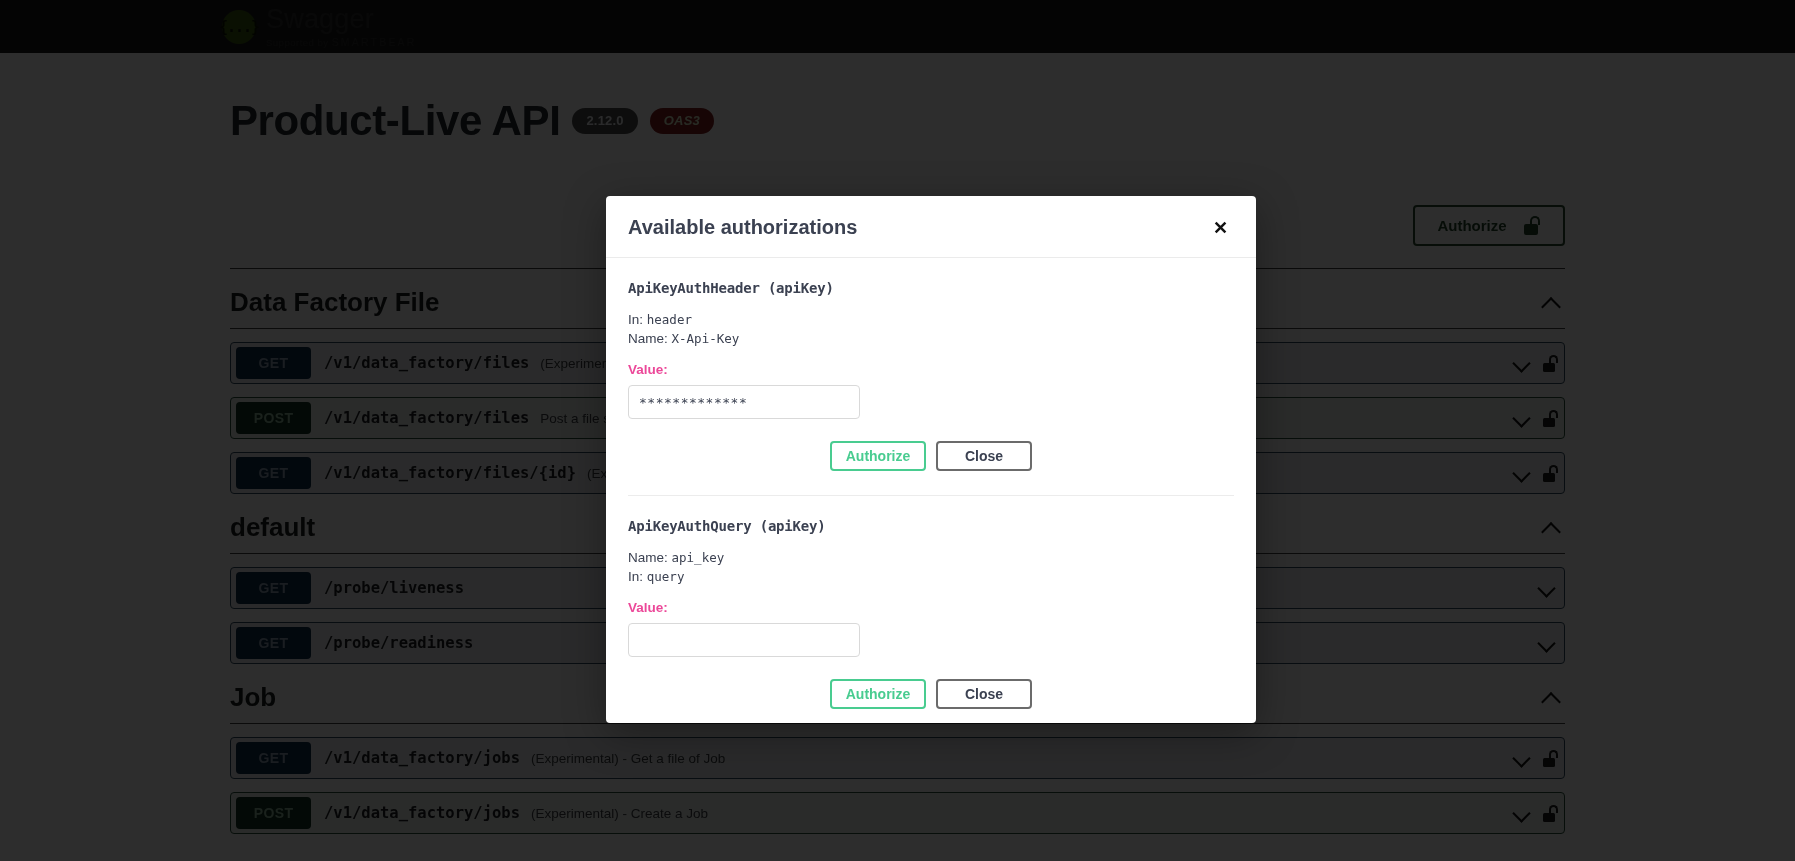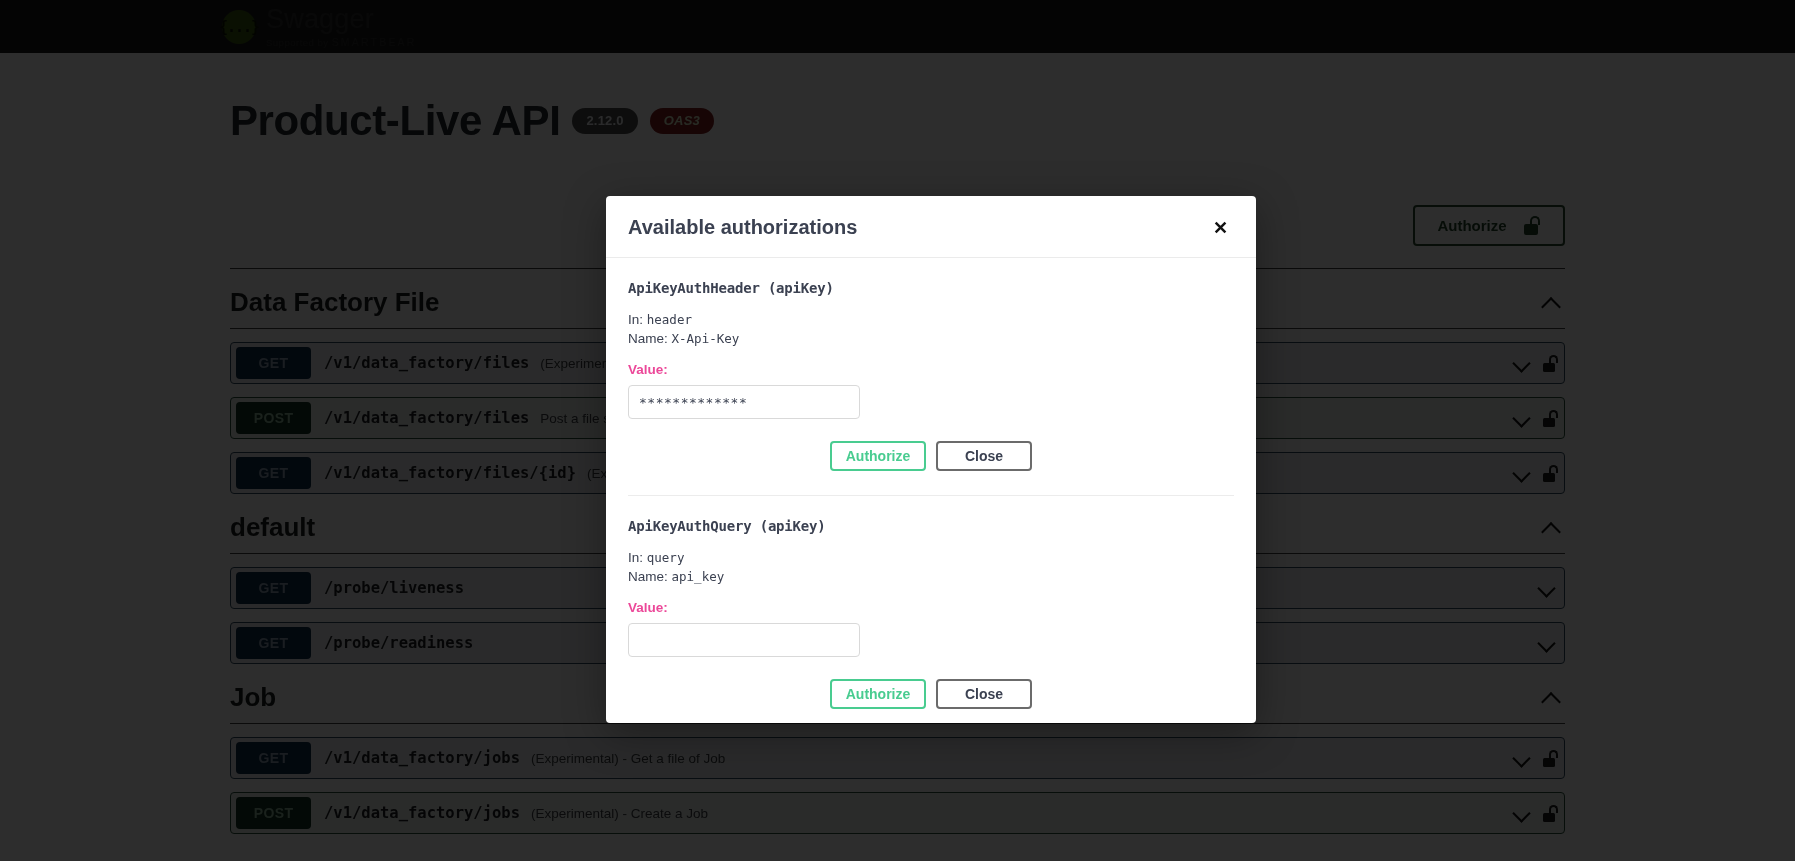--- a/index.html
+++ b/index.html
@@ -442,26 +442,26 @@
         <button class="btn btn-authorize">Authorize</button>
         <button class="btn btn-close">Close</button>
       </div>
     </div>
 
     <div class="auth-divider"></div>
 
     <div class="auth-block" style="padding-top:22px;">
       <div class="auth-name">ApiKeyAuthQuery (apiKey)</div>
       <div class="auth-meta">
+        <span>Name:</span>
+        <span class="mono">api_key</span>
+      </div>
+      <div class="auth-meta">
         <span>In:</span>
         <span class="mono">query</span>
-      </div>
-      <div class="auth-meta">
-        <span>Name:</span>
-        <span class="mono">api_key</span>
       </div>
       <div class="auth-label">Value:</div>
       <input class="auth-input" type="text" value="" style="">
       <div class="auth-actions">
         <button class="btn btn-authorize">Authorize</button>
         <button class="btn btn-close">Close</button>
       </div>
     </div>
 
   </div>

